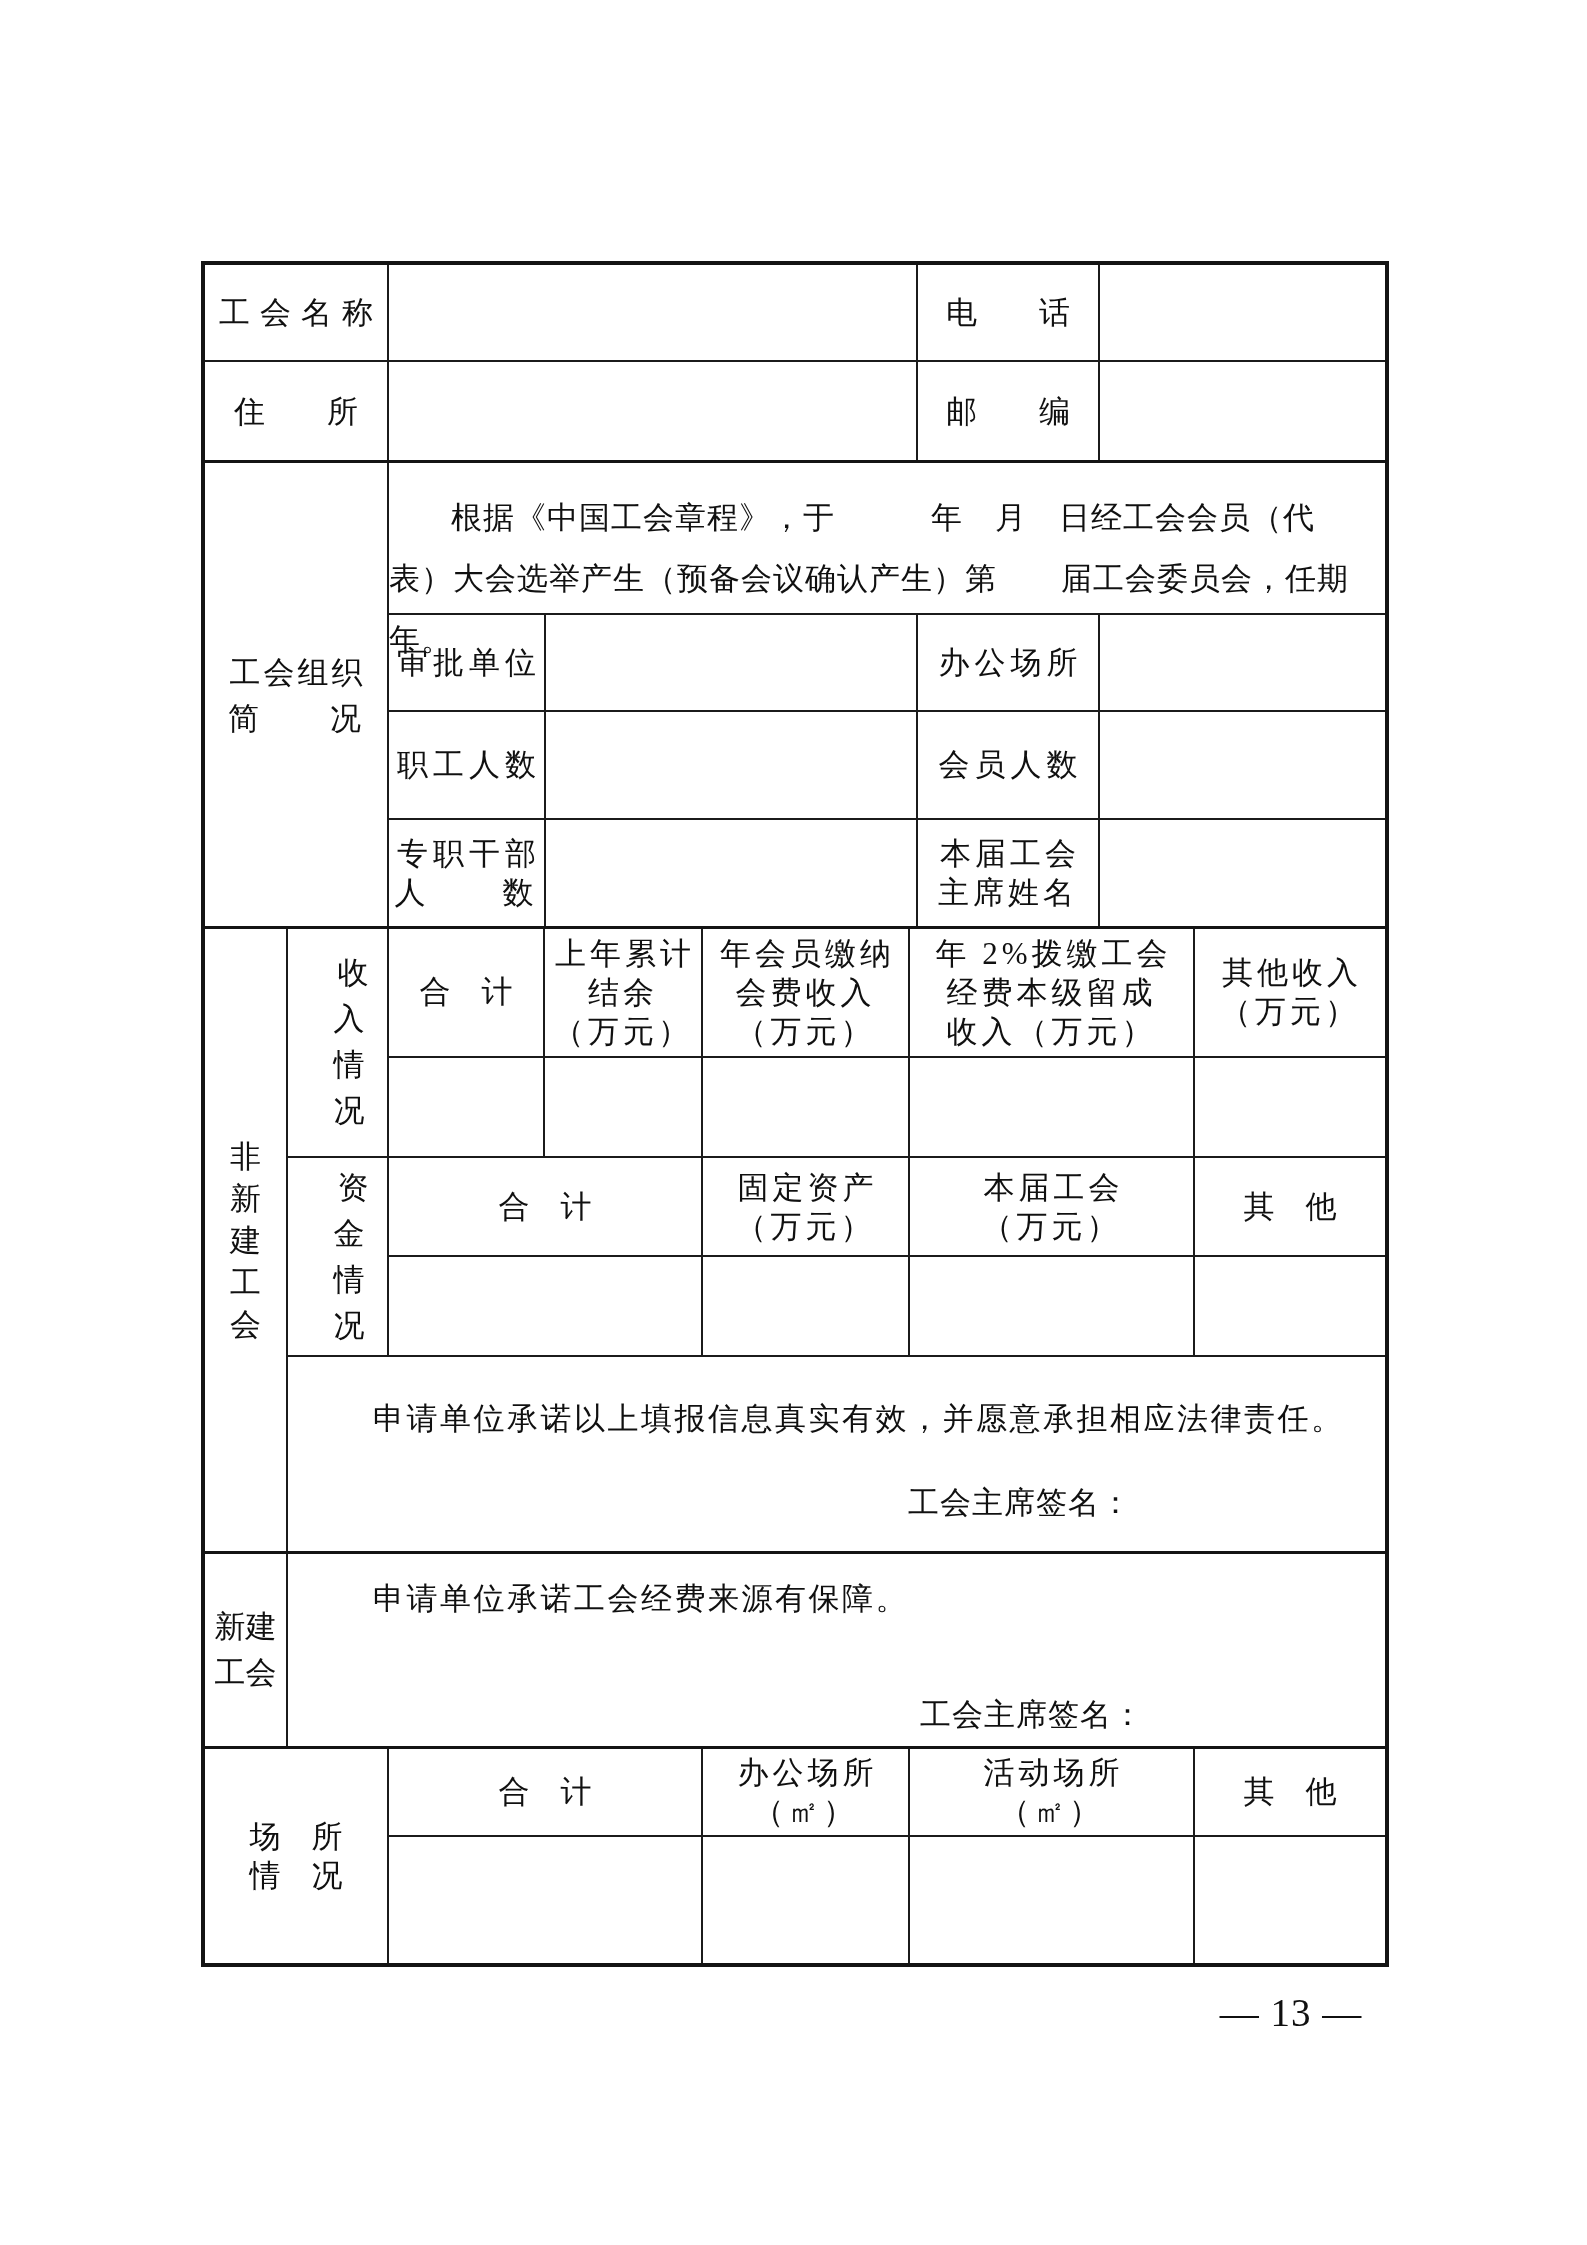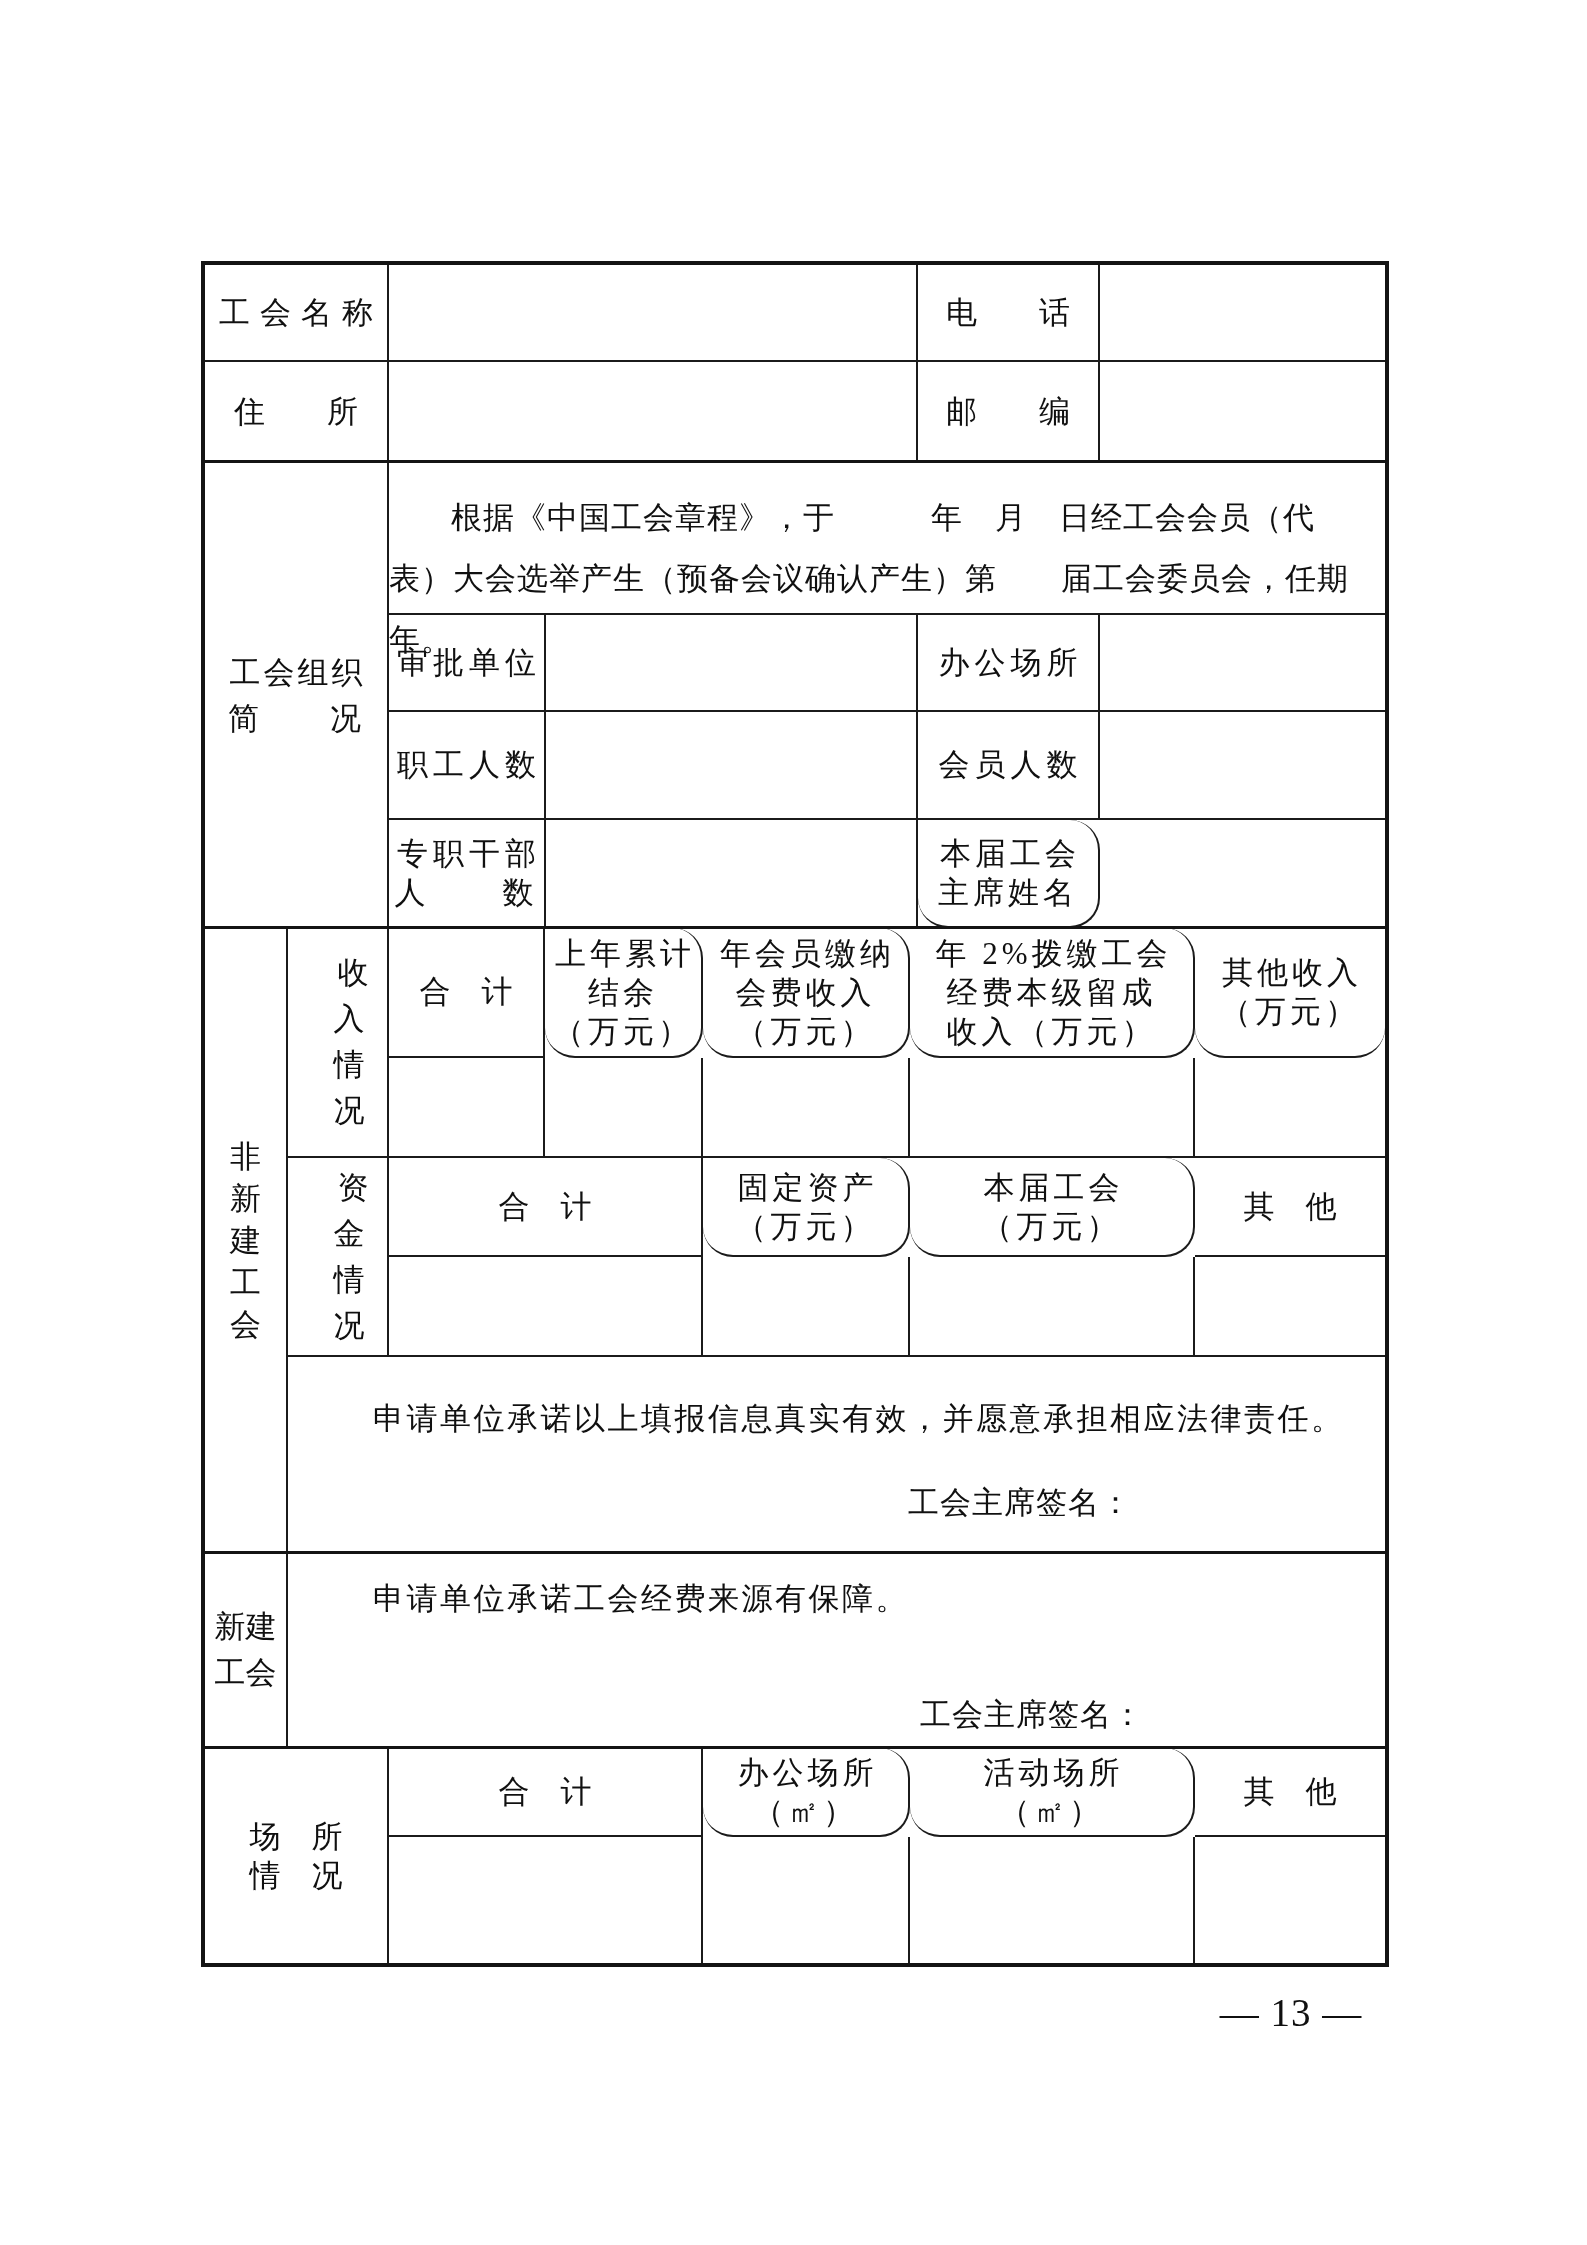--- a/index.html
+++ b/index.html
@@ -9,21 +9,21 @@
        border:4px solid #141414;box-sizing:content-box;}
   .c{position:absolute;box-sizing:border-box;
      border-right:2px solid #1b1b1b;border-bottom:2px solid #1b1b1b;
      display:flex;flex-direction:column;align-items:center;justify-content:center;
      text-align:center;white-space:pre-line;font-size:31px;line-height:44px;}
   .no-r{border-right:none;}
   .no-b{border-bottom:none;}
   .ls10{letter-spacing:10px;text-indent:10px;}
   .ls8{letter-spacing:8px;text-indent:8px;padding-left:31px;}
   .ls5{letter-spacing:5px;text-indent:5px;}
-  .ls4{letter-spacing:4px;text-indent:4px;border-radius:30px;}
+  .ls4{letter-spacing:4px;text-indent:4px;}
   .lh43{line-height:39px;}
   .lh46{line-height:46px;}
   .para{display:block;text-align:left;padding:24px 12px 0 0;text-indent:2em;
         line-height:61px;letter-spacing:1px;white-space:pre-line;}
   .stmt{display:block;white-space:normal;}
   .stmt .line{position:absolute;white-space:nowrap;letter-spacing:2.5px;font-size:31px;}
   .vtext{width:34px;line-height:42px;word-break:break-all;white-space:normal;
          letter-spacing:0;text-indent:0;}
   .hline{position:absolute;left:0;width:1180px;height:3px;background:#141414;z-index:5;}
   #pageno{position:absolute;left:1196px;top:1990px;width:190px;text-align:center;

